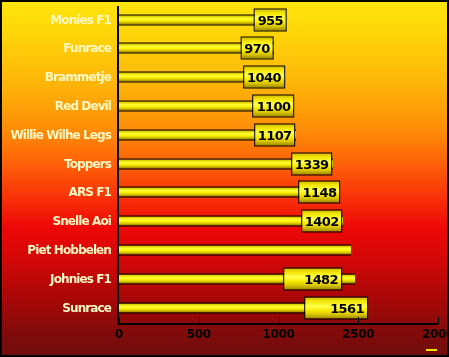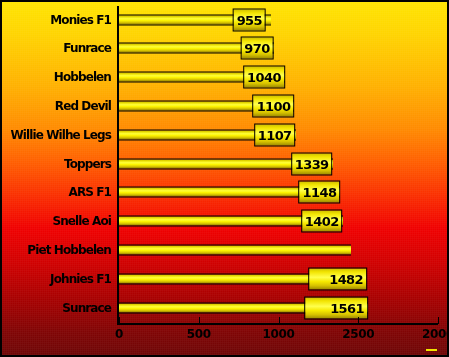--- a/index.html
+++ b/index.html
@@ -87,21 +87,21 @@
     width: 449px;
     height: 27px;
   }
   .cat-label {
     position: absolute;
     right: 340px;
     top: 50%;
     transform: translateY(-50%);
     font-size: 12px;
     font-weight: bold;
-    color: #000000;
+    color: #fef9c3;
     white-space: nowrap;
     letter-spacing: -0.9px;
   }
   
   .bar {
     position: absolute;
     left: 117px;
     top: 50%;
     transform: translateY(-50%);
     height: 11px;
@@ -156,29 +156,29 @@
 <body>
 
 <div id="chart-root">
   <div id="plot-bg"></div>
   <div id="dither"></div>
 
   <div id="rows-layer">
       <div class="row" style="top: 4px;">
         <div class="cat-label">Monies F1</div>
         <div class="bar" style="width: 152.322px;"></div>
-        <div class="value-box" style="left: 264px;">955</div>
+        <div class="value-box" style="left: 285px;">955</div>
       </div>
       <div class="row" style="top: 32.8px;">
         <div class="cat-label">Funrace</div>
         <div class="bar" style="width: 154.715px;"></div>
         <div class="value-box" style="left: 271.715px;">970</div>
       </div>
       <div class="row" style="top: 61.6px;">
-        <div class="cat-label">Hobbelen</div>
+        <div class="cat-label">Brammetje</div>
         <div class="bar" style="width: 165.88px;"></div>
         <div class="value-box" style="left: 282.88px;">1040</div>
       </div>
       <div class="row" style="top: 90.4px;">
         <div class="cat-label">Red Devil</div>
         <div class="bar" style="width: 175.45px;"></div>
         <div class="value-box" style="left: 292.45px;">1100</div>
       </div>
       <div class="row" style="top: 119.2px;">
         <div class="cat-label">Willie Wilhe Legs</div>
@@ -200,21 +200,21 @@
         <div class="bar" style="width: 223.619px;"></div>
         <div class="value-box" style="left: 340.619px;">1402</div>
       </div>
       <div class="row" style="top: 234.4px;">
         <div class="cat-label">Piet Hobbelen</div>
         <div class="bar" style="width: 232.232px;"></div>
       </div>
       <div class="row" style="top: 263.2px;">
         <div class="cat-label">Johnies F1</div>
         <div class="bar" style="width: 236.379px;"></div>
-        <div class="value-box" style="left: 365px; padding-left: 20px;">1482</div>
+        <div class="value-box" style="left: 340px; padding-left: 20px;">1482</div>
       </div>
       <div class="row" style="top: 292px;">
         <div class="cat-label">Sunrace</div>
         <div class="bar" style="width: 248.98px;"></div>
         <div class="value-box" style="left: 365.979px; padding-left: 25px;">1561</div>
       </div>
     </div>
 
   <div id="y-axis-line"></div>
   <div id="x-axis-line"></div>

